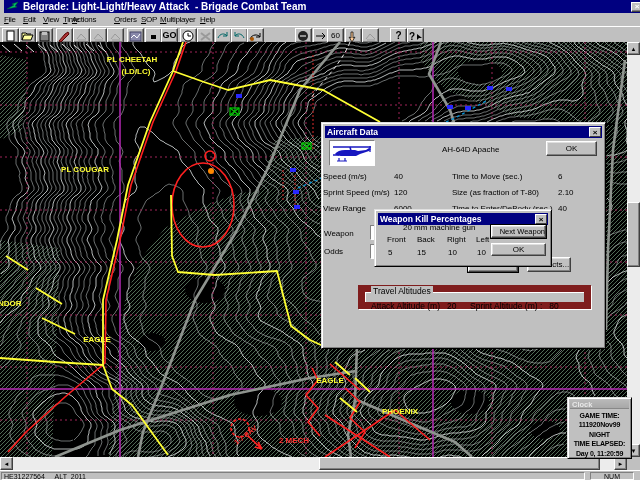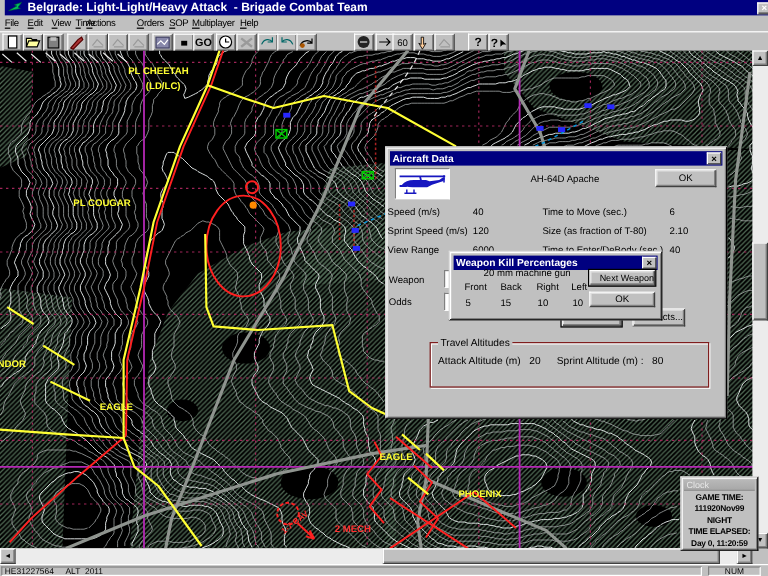--- a/index.html
+++ b/index.html
@@ -341,42 +341,42 @@
     <div style="position:absolute;left:1px;top:81px;font-size:8px;white-space:nowrap">View Range</div>
     <div style="position:absolute;left:72px;top:81px;font-size:8px;white-space:nowrap">6000</div>
     <div style="position:absolute;left:130px;top:81px;font-size:8px;white-space:nowrap">Time to Enter/DeBody (sec.)</div>
     <div style="position:absolute;left:236px;top:81px;font-size:8px;white-space:nowrap">40</div>
     <div style="position:absolute;left:2px;top:106px;font-size:8px;white-space:nowrap">Weapon</div>
     <div style="position:absolute;left:2px;top:124px;font-size:8px;white-space:nowrap">Odds</div>
     <div style="position:absolute;left:48px;top:102px;width:175px;height:15px;background:#fff;border:1px solid #808080;border-right-color:#fff;border-bottom-color:#fff"></div>
     <div style="position:absolute;left:48px;top:121px;width:175px;height:15px;background:#fff;border:1px solid #808080;border-right-color:#fff;border-bottom-color:#fff"></div>
     <div style="position:absolute;left:146px;top:134px;width:50px;height:15px;background:#c0c0c0;border-top:1px solid #fff;border-left:1px solid #fff;border-right:1px solid #404040;border-bottom:1px solid #404040;box-shadow:inset -1px -1px 0 #808080,inset 1px 1px 0 #dfdfdf;outline:1px solid #000;font-size:8px;text-align:center;line-height:13px">Kill Odds...</div>
     <div style="position:absolute;left:205px;top:134px;width:44px;height:15px;background:#c0c0c0;border-top:1px solid #fff;border-left:1px solid #fff;border-right:1px solid #404040;border-bottom:1px solid #404040;box-shadow:inset -1px -1px 0 #808080,inset 1px 1px 0 #dfdfdf;font-size:8px;text-align:center;line-height:13px">IF Effects...</div>
-    <div style="position:absolute;left:36px;top:162px;width:233px;height:38px;border:1px solid #7f1d1d;box-shadow:1px 1px 0 #fff,inset 1px 1px 0 #fff">
+    <div style="position:absolute;left:36px;top:162px;width:233px;height:24px;border:7px solid #7f1d1d;box-shadow:1px 1px 0 #fff,inset 1px 1px 0 #fff">
       <div style="position:absolute;left:6px;top:-6px;background:#c0c0c0;padding:0 2px;font-size:8.5px">Travel Altitudes</div>
       <div style="position:absolute;left:6px;top:9px;font-size:8.5px">Attack Altitude (m)&nbsp;&nbsp;&nbsp;20</div>
       <div style="position:absolute;left:105px;top:9px;font-size:8.5px">Sprint Altitude (m) :&nbsp;&nbsp;&nbsp;80</div>
     </div>
   </div>
 <div style="position:absolute;left:374px;top:209px;width:178px;height:58px;z-index:20;background:#c0c0c0;border-top:1px solid #dfdfdf;border-left:1px solid #dfdfdf;border-right:1px solid #000;border-bottom:1px solid #000;box-shadow:inset 1px 1px 0 #fff,inset -1px -1px 0 #808080;padding:3px">
     <div style="height:12px;background:#000080;color:#fff;font-weight:bold;font-size:8.5px;line-height:12px;padding-left:2px;position:relative">Weapon Kill Percentages<div style="position:absolute;right:1px;top:1px;width:12px;height:10px;background:#c0c0c0;border-top:1px solid #fff;border-left:1px solid #fff;border-right:1px solid #404040;border-bottom:1px solid #404040;color:#000;font-size:8px;font-weight:bold;text-align:center;line-height:9px">×</div></div>
     <div style="position:absolute;left:28px;top:13px;font-size:8px;white-space:nowrap">20 mm machine gun</div>
     <div style="position:absolute;left:116px;top:15px;width:55px;height:13px;background:#c0c0c0;border-top:1px solid #fff;border-left:1px solid #fff;border-right:1px solid #404040;border-bottom:1px solid #404040;box-shadow:inset -1px -1px 0 #808080,inset 1px 1px 0 #dfdfdf;outline:1px solid #000;font-size:7.5px;text-align:right;line-height:11px">Next Weapon</div>
     <div style="position:absolute;left:116px;top:33px;width:55px;height:13px;background:#c0c0c0;border-top:1px solid #fff;border-left:1px solid #fff;border-right:1px solid #404040;border-bottom:1px solid #404040;box-shadow:inset -1px -1px 0 #808080,inset 1px 1px 0 #dfdfdf;font-size:8px;text-align:center;line-height:11px">OK</div>
     <div style="position:absolute;left:12px;top:25px;font-size:8px;white-space:nowrap">Front</div>
     <div style="position:absolute;left:42px;top:25px;font-size:8px;white-space:nowrap">Back</div>
     <div style="position:absolute;left:72px;top:25px;font-size:8px;white-space:nowrap">Right</div>
     <div style="position:absolute;left:101px;top:25px;font-size:8px;white-space:nowrap">Left</div>
     <div style="position:absolute;left:13px;top:38px;font-size:8px;white-space:nowrap">5</div>
     <div style="position:absolute;left:42px;top:38px;font-size:8px;white-space:nowrap">15</div>
     <div style="position:absolute;left:73px;top:38px;font-size:8px;white-space:nowrap">10</div>
     <div style="position:absolute;left:102px;top:38px;font-size:8px;white-space:nowrap">10</div>
   </div>
 <div style="position:absolute;left:567px;top:397px;width:65px;height:62px;z-index:5;background:#c0c0c0;border-top:1px solid #dfdfdf;border-left:1px solid #dfdfdf;border-right:1px solid #000;border-bottom:1px solid #000;box-shadow:inset 1px 1px 0 #fff,inset -1px -1px 0 #808080;padding:2px">
-    <div style="height:9px;background:linear-gradient(#b8b8b8,#a8a8a8);color:#e8e8e8;font-size:7.5px;font-weight:normal;line-height:9px;padding-left:2px;border-bottom:1px solid #888">Clock</div>
+    <div style="height:9px;background:linear-gradient(#b8b8b8,#a8a8a8);color:#e8e8e8;font-size:7.5px;font-weight:bold;line-height:9px;padding-left:2px;border-bottom:1px solid #888">Clock</div>
     <div style="font-size:7px;font-weight:bold;text-align:center;line-height:9.4px;margin-top:2px;letter-spacing:-0.2px">GAME TIME:<br>111920Nov99<br>NIGHT<br>TIME ELAPSED:<br>Day 0, 11:20:59</div>
   </div>
 <div style="position:absolute;left:627px;top:42px;width:13px;height:415px;background:#ececec"></div>
 <div style="position:absolute;left:627px;top:42px;width:13px;height:13px;background:#c0c0c0;border-top:1px solid #fff;border-left:1px solid #fff;border-right:1px solid #404040;border-bottom:1px solid #404040;box-shadow:inset -1px -1px 0 #808080;">
     <div style="font-size:6px;text-align:center;line-height:12px;color:#000">▲</div>
   </div>
 <div style="position:absolute;left:627px;top:444px;width:13px;height:13px;background:#c0c0c0;border-top:1px solid #fff;border-left:1px solid #fff;border-right:1px solid #404040;border-bottom:1px solid #404040;box-shadow:inset -1px -1px 0 #808080;">
     <div style="font-size:6px;text-align:center;line-height:12px;color:#000">▼</div>
   </div>
 <div style="position:absolute;left:627px;top:202px;width:13px;height:65px;background:#c0c0c0;border-top:1px solid #fff;border-left:1px solid #fff;border-right:1px solid #404040;border-bottom:1px solid #404040;box-shadow:inset -1px -1px 0 #808080;"></div>

